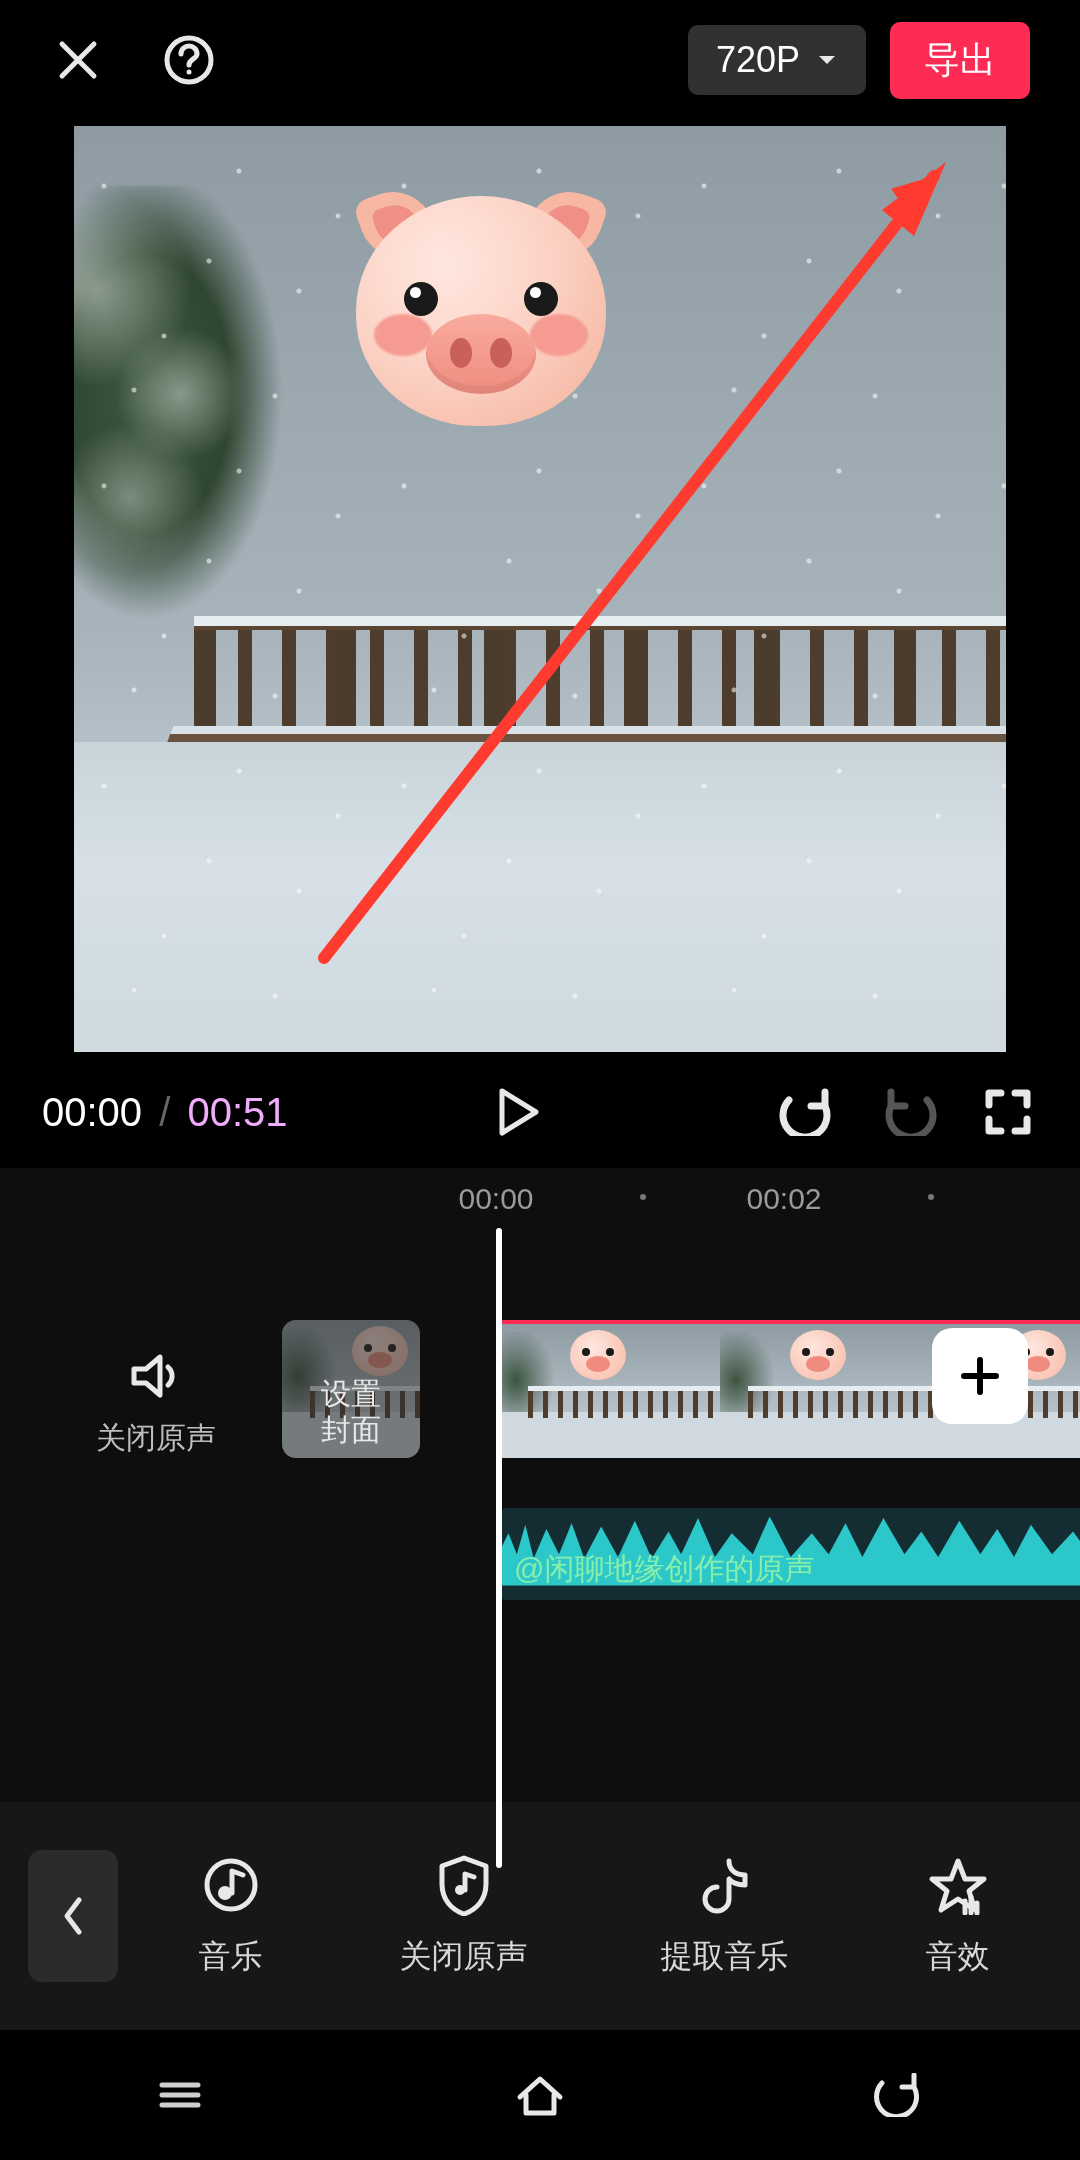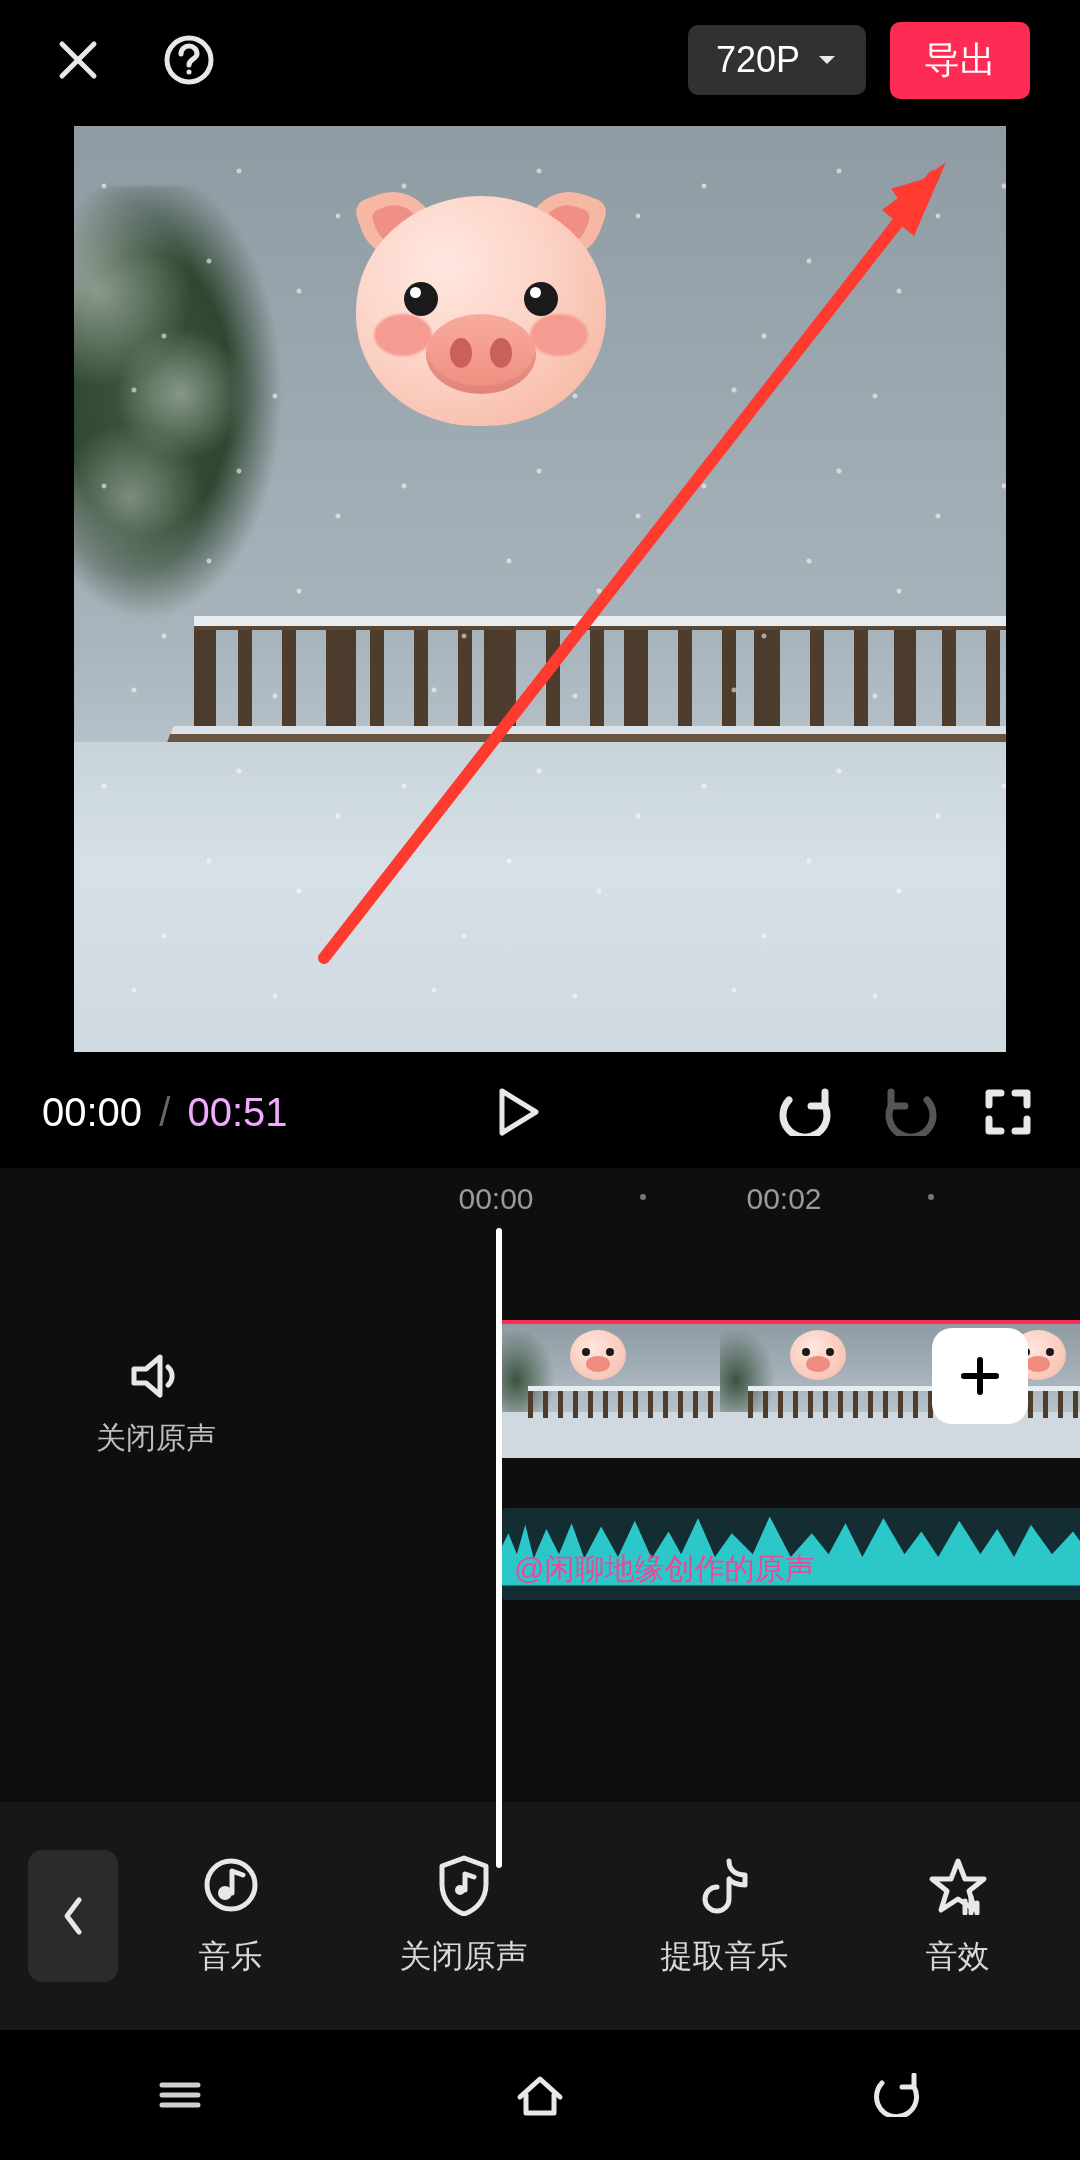--- a/index.html
+++ b/index.html
@@ -175,21 +175,21 @@
   .add-clip{
     position:absolute; right:52px; top:100px; width:96px; height:96px;
     background:#fff; border-radius:20px; display:flex;align-items:center;justify-content:center;
     color:#000; font-size:56px; z-index:60;
   }
   .audio-track{
     position:absolute; left:500px; right:-10px; top:280px; height:92px;
     background:#132d33; border-radius:6px 0 0 6px; overflow:hidden;
   }
   .audio-label{
-    position:absolute; left:14px; bottom:10px; font-size:30px; color:#ec4899; z-index:2;
+    position:absolute; left:14px; bottom:10px; font-size:30px; color:#86efac; z-index:2;
   }
   .wave{ position:absolute; inset:0; }
 
   
   .bottom-bar{
     position:absolute; left:0; right:0; bottom:130px; height:228px;
     background:#171717; display:flex; align-items:center;
   }
   .back-btn{
     width:90px; height:132px; background:#2b2b2b; border-radius:14px;
@@ -323,20 +323,32 @@
     <div class="mute-col">
       <div class="icon">
         <svg width="56" height="50">
             <path class="thin" d="M6 18 L6 32 L18 32 L32 44 L32 6 L18 18 Z"></path>
             <path class="thin" d="M40 16 A12 12 0 0 1 40 34"></path>
           </svg>
       </div>
       <div class="label">关闭原声</div>
     </div>
 
+    <div class="cover-btn">
+      <div class="thumb frame" style="width:100%;height:100%">
+        <div class="mini-tree"></div>
+          <div class="mini-ground"></div>
+          <div class="mini-deck"></div>
+        <div class="mini-pig">
+            <span class="sn"></span>
+          </div>
+      </div>
+      <span style="position:relative;z-index:2">设置</span>
+      <span style="position:relative;z-index:2">封面</span>
+    </div>
 
     <div class="video-track">
       <div class="frame">
           <div class="mini-tree"></div>
           <div class="mini-ground"></div>
           <div class="mini-deck"></div>
           <div class="mini-pig">
             <span class="sn"></span>
           </div>
         </div>

